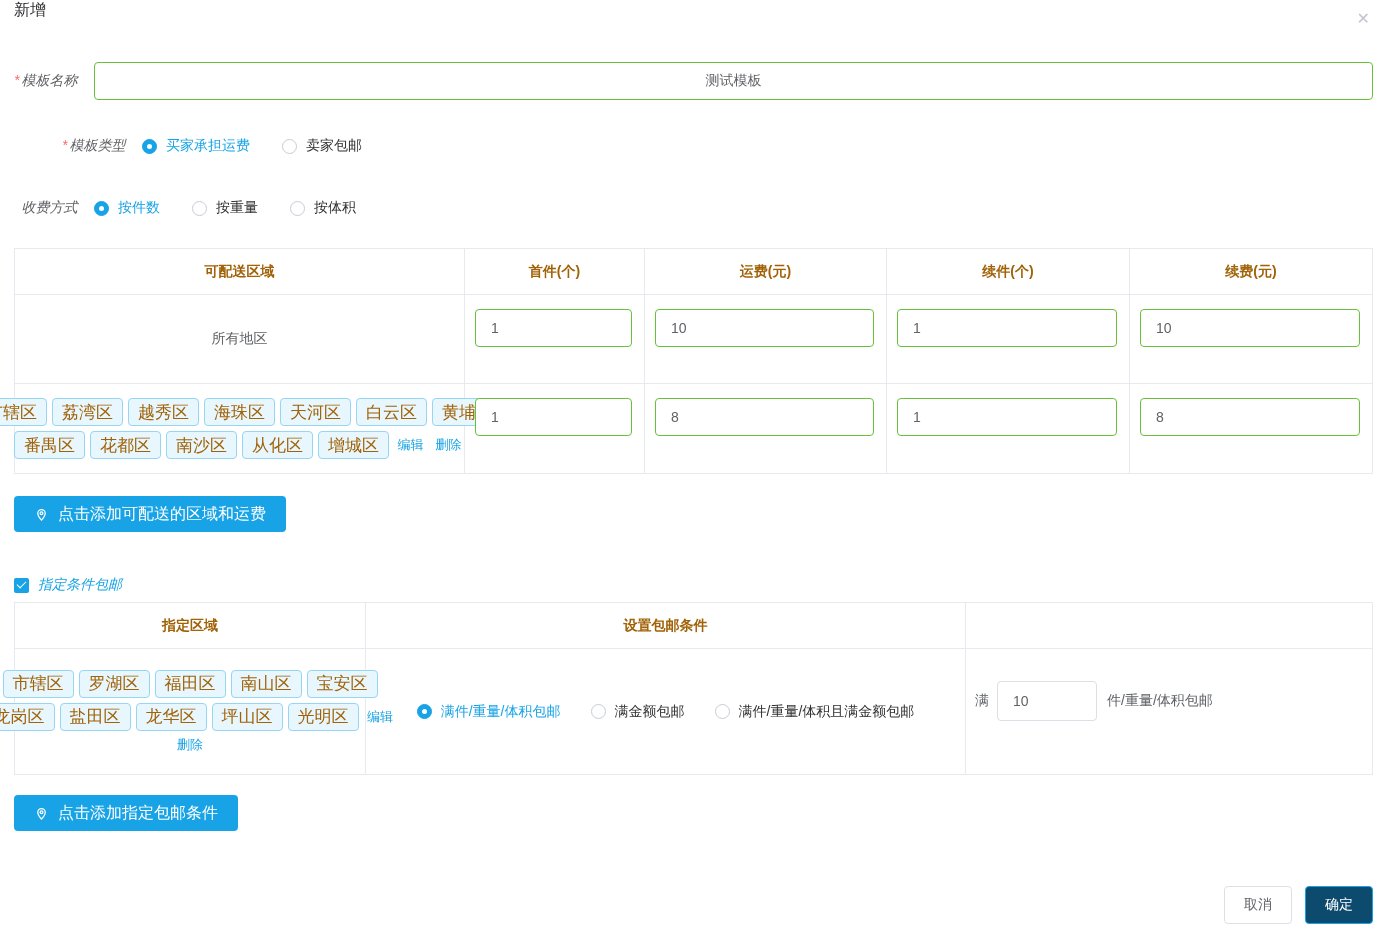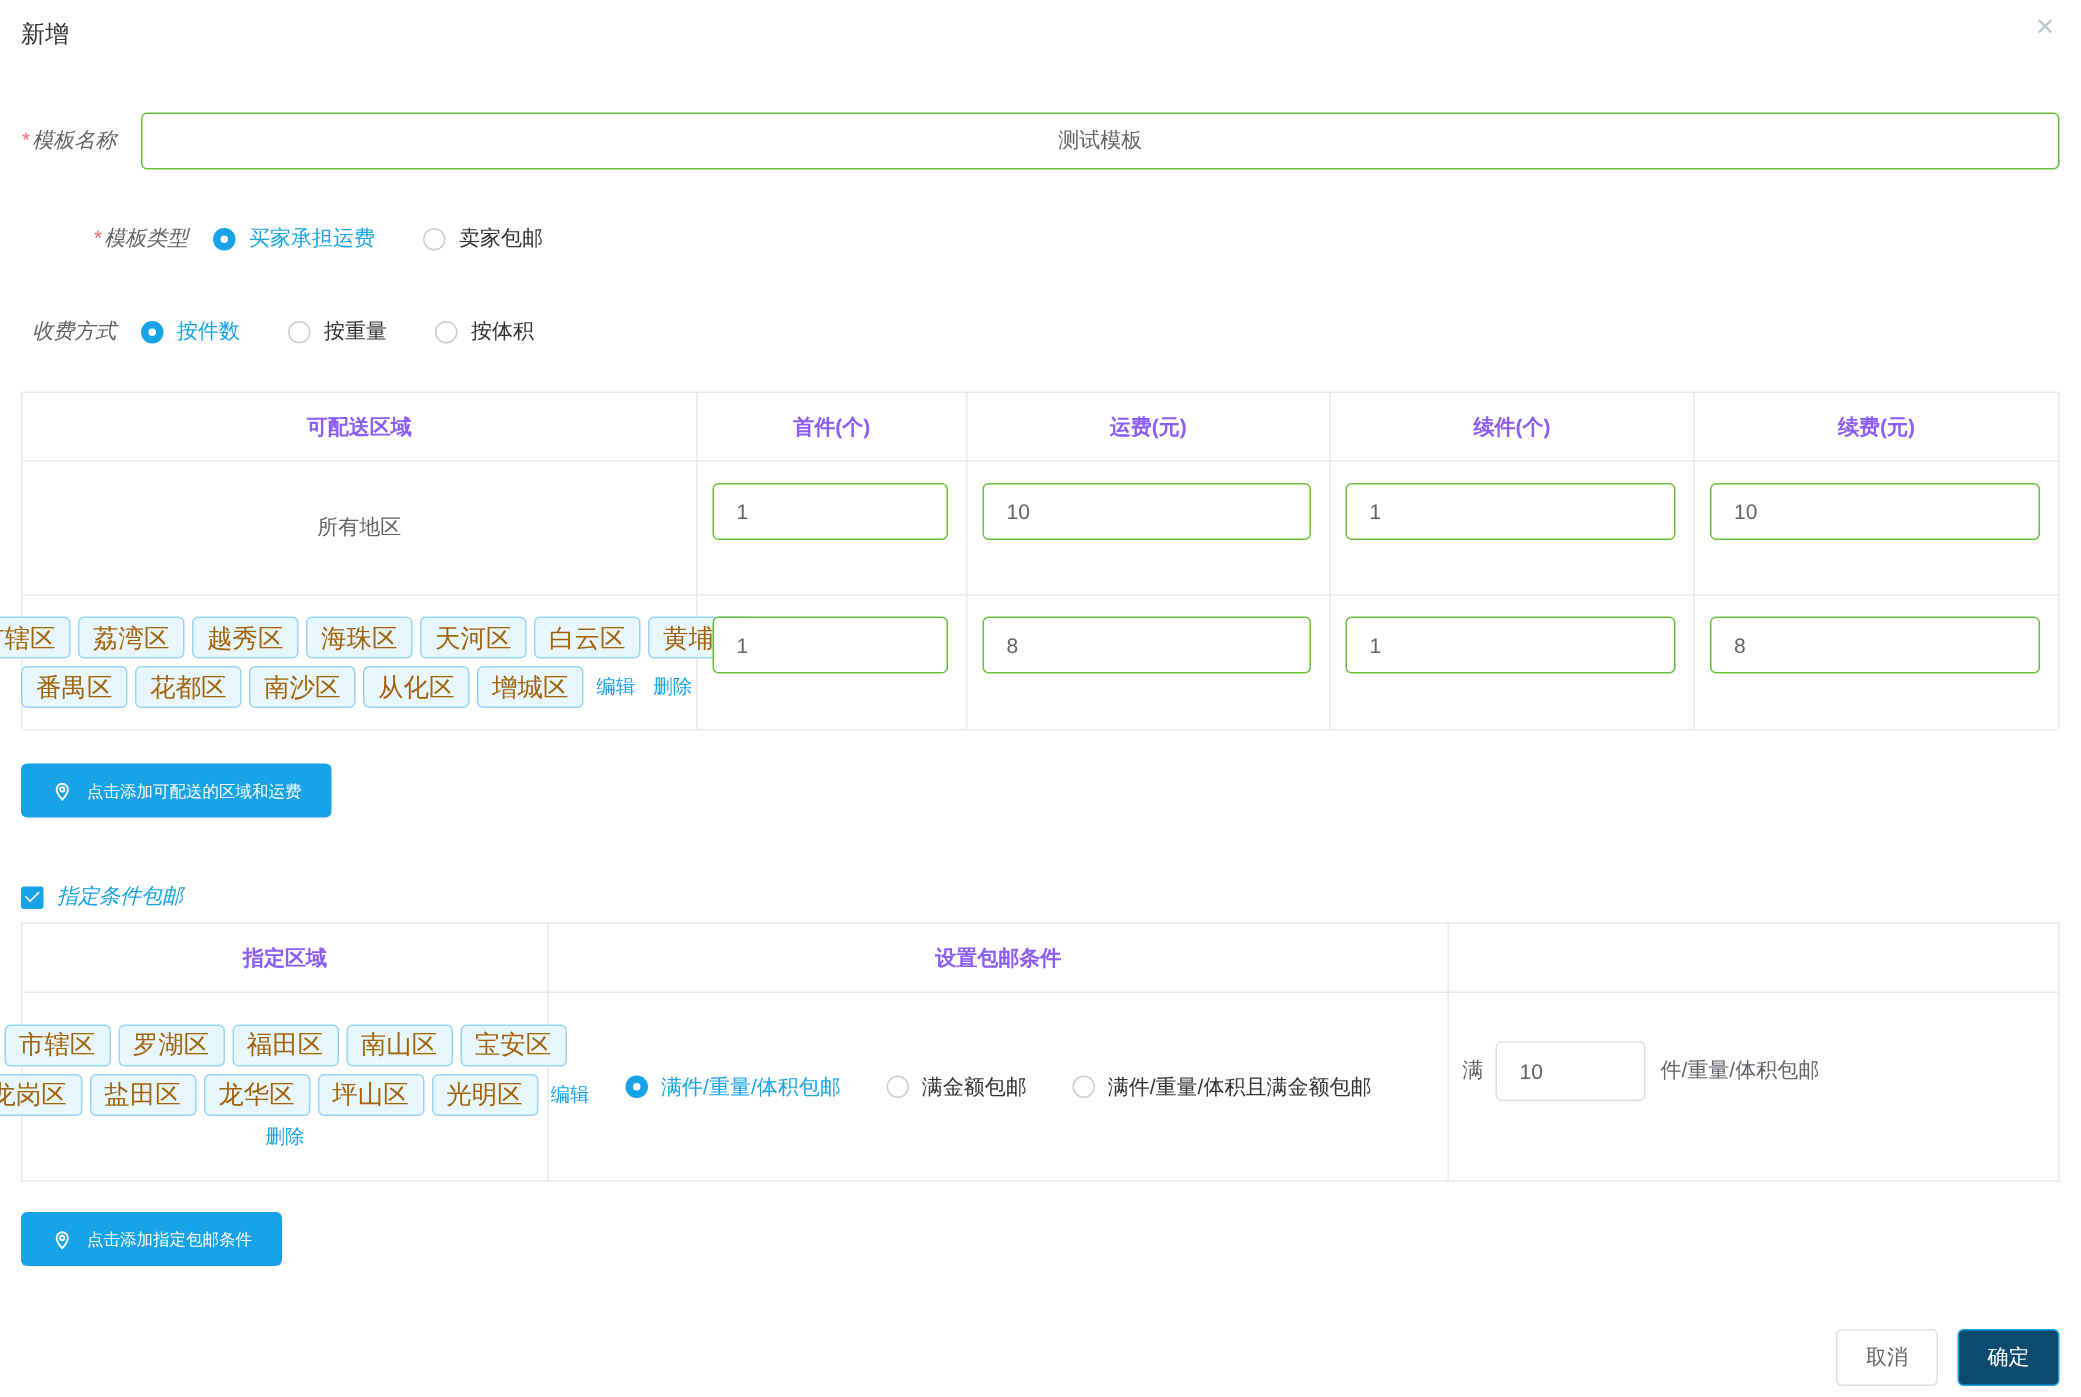--- a/index.html
+++ b/index.html
@@ -1,21 +1,21 @@
 <!DOCTYPE html>
 <html><head>
 <meta charset="utf-8">
 <style>
   * { margin: 0; padding: 0; box-sizing: border-box; }
   html, body { width: 1387px; height: 931px; background: #fff;
     font-family: "Liberation Sans", "DejaVu Sans", sans-serif; color: #606266; overflow: hidden; }
   .dialog { position: relative; width: 1387px; height: 931px; padding: 0 14px; }
 
   
-  .dlg-title { padding-top: 13px; font-size: 16px; color: #303133; }
+  .dlg-title { font-size: 16px; color: #303133; }
   .close-btn { position: absolute; top: 11px; right: 17px; font-size: 16px;
     color: #c0c4cc; cursor: pointer; line-height: 1; }
 
   
   .form-row { display: flex; align-items: center; font-size: 14px; }
   .row-name { margin-top: 41px; }
   .row-type { margin-top: 36px; height: 20px; margin-left: 48px; }
   .row-charge { margin-top: 42px; height: 20px; }
   .f-label { flex: none; width: 80px; color: #606266; font-style: italic; }
   .req { color: #f56c6c; margin-right: 2px; font-size: 14px; }
@@ -36,42 +36,42 @@
   .radio-opt.checked .radio-lbl { color: #17a3e6; }
 
   
   .grid-table { border: 1px solid #e6eaef; border-bottom: none; margin-top: 30px; }
   .g-row { display: grid; }
   .t1 .g-row { grid-template-columns: 450px 180px 242px 243px 1fr; }
   .t2 .g-row { grid-template-columns: 351px 600px 1fr; }
   .g-cell { border-right: 1px solid #e6eaef; border-bottom: 1px solid #e6eaef;
     display: flex; align-items: center; justify-content: center; min-width: 0; }
   .g-cell:last-child { border-right: none; }
-  .hdr-row .g-cell { height: 46px; font-weight: bold; font-size: 14px; color: #8b5cf6; }
+  .hdr-row .g-cell { height: 46px; font-weight: bold; font-size: 14px; color: #a16207; }
   .t1 .body-row .g-cell { height: 89px; }
   .t1 .body-row2 .g-cell { height: 90px; }
   .t2 .body-row .g-cell { height: 126px; }
   .cell-text { font-size: 14px; color: #606266; }
   .input-cell { align-items: flex-start; justify-content: flex-start;
     padding: 14px 12px 0 10px; }
   .num-input { width: 100%; height: 38px; border: 1px solid #67c23a; border-radius: 4px;
     padding: 0 15px; font-size: 14px; color: #606266; outline: none;
     font-family: "Liberation Sans", "DejaVu Sans", sans-serif; }
 
   
   .tags-cell { flex-direction: column; padding: 6px 8px; }
   .tag-line { display: flex; align-items: center; justify-content: center; margin: 2.5px 0; }
   .tag { display: inline-flex; align-items: center; height: 28px; padding: 0 9px;
     margin: 0 2.5px; background: #e8f6fd; border: 1px solid #97d6f2; border-radius: 4px;
     color: #a16207; font-size: 17px; white-space: nowrap; }
   .link { color: #17a3e6; font-size: 13px; margin: 0 6px; cursor: pointer; white-space: nowrap; }
 
   
   .add-btn { display: inline-flex; align-items: center; height: 36px; padding: 0 20px;
-    background: #17a3e6; color: #fff; font-size: 11px; border: none; border-radius: 4px;
+    background: #17a3e6; color: #fff; font-size: 16px; border: none; border-radius: 4px;
     cursor: pointer; font-family: Liberation Sans, sans-serif; }
   .btn-region { margin-top: 22px; }
   .btn-cond { margin-top: 20px; }
   .pin-ico { width: 15px; height: 15px; margin-right: 9px; flex: none; }
 
   
   .chk-row { display: flex; align-items: center; margin-top: 43px; height: 20px; cursor: pointer; font-style: italic; }
   .chk-box { width: 15px; height: 15px; border-radius: 2px; background: #17a3e6;
     position: relative; flex: none; }
   .chk-box::after { content: ""; position: absolute; left: 3px; top: 3.5px; width: 8px; height: 4px;

